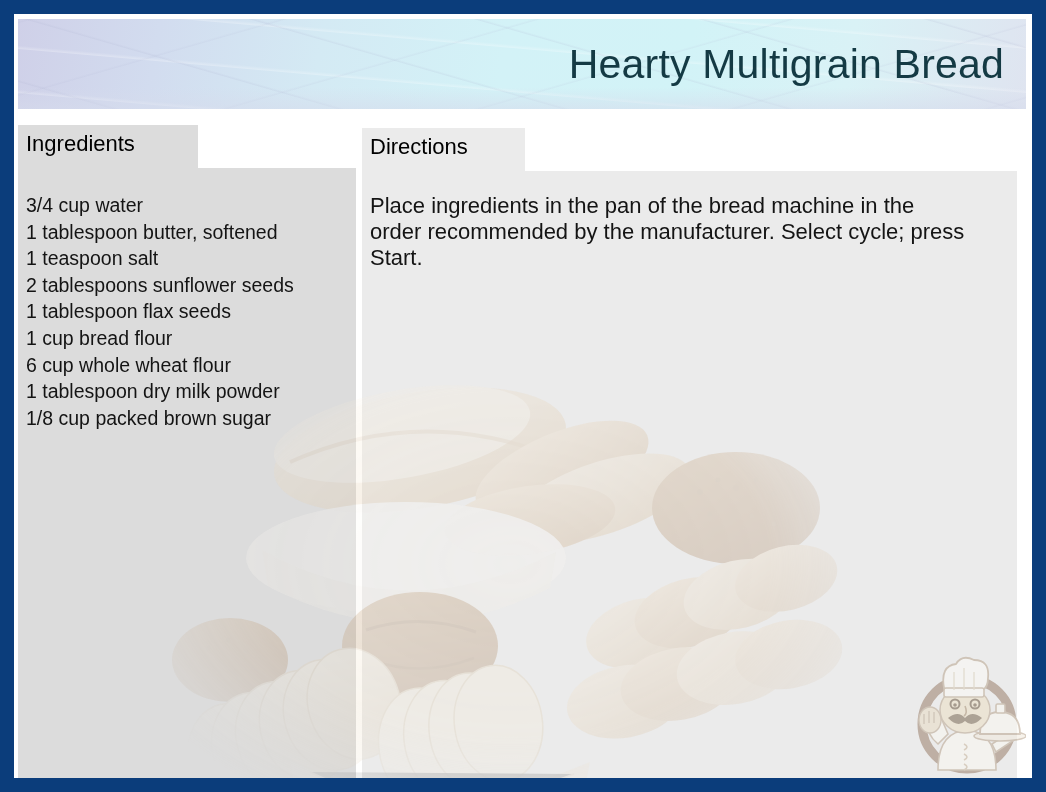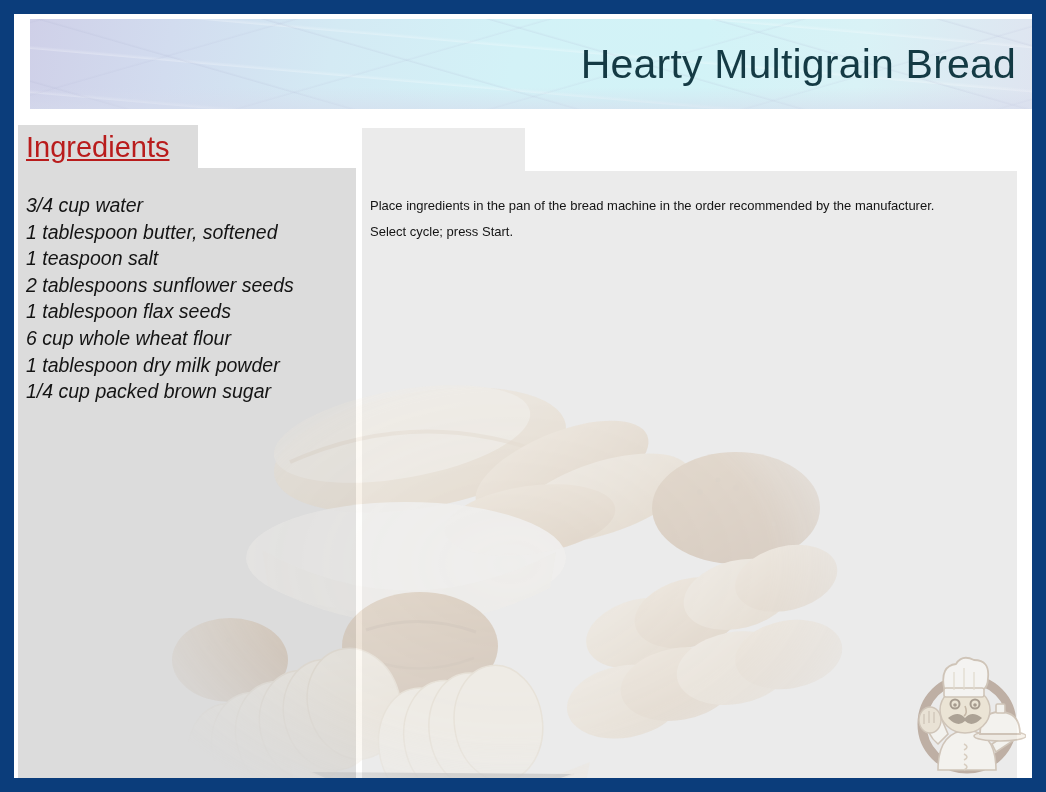--- a/index.html
+++ b/index.html
@@ -32,21 +32,21 @@
     left: 14px; top: 14px;
     width: 1018px;
     height: 764px;
     background: #ffffff;
     z-index: 1;
   }
 
   
   .title-banner {
     position: absolute;
-    left: 30px;
+    left: 18px;
     top: 19px;
     width: 1008px;
     height: 90px;
     z-index: 5;
     overflow: hidden;
     background:
       linear-gradient(100deg,
         #cfd0e8 0%,
         #d2dcef 14%,
         #d4eaf4 30%,
@@ -137,25 +137,24 @@
   .cut-directions {
     left: 525px;
     top: 128px;
     width: 492px;
     height: 43px;
   }
 
   .section-heading {
     position: absolute;
     z-index: 8;
-    font-size: 29px;
+    font-size: 22px;
     font-weight: 400;
-    color: #b91c1c;
+    color: #000000;
     white-space: nowrap;
-    text-decoration: underline;
   }
   .heading-ingredients { left: 26px; top: 131px; }
   .heading-directions  { left: 370px; top: 134px; }
 
   
   .bread-photo {
     position: absolute;
     left: 170px;
     top: 330px;
     width: 680px;
@@ -168,31 +167,30 @@
   
   .ingredients-list {
     position: absolute;
     left: 26px;
     top: 192px;
     width: 322px;
     z-index: 9;
     font-size: 19.5px;
     line-height: 26.6px;
     color: #141414;
-    font-style: italic;
   }
   .ingredients-list .ing-item { white-space: normal; }
 
   .directions-body {
     position: absolute;
     left: 370px;
     top: 193px;
     width: 600px;
     z-index: 9;
-    font-size: 13px;
+    font-size: 22px;
     line-height: 26px;
     color: #141414;
   }
 
   
   .chef-logo {
     position: absolute;
     left: 908px;
     top: 648px;
     width: 118px;
@@ -327,30 +325,32 @@
       <path d="M120 430 Q260 500 420 432 L412 470 Q260 540 128 474 Z" fill="url(#basket)"></path>
       <g stroke="#c8ae8a" stroke-width="1.4" opacity="0.7">
         <path d="M140 442 Q260 500 404 444"></path>
         <path d="M136 456 Q260 514 408 458"></path>
       </g>
     </g>
   </svg>
 
   <div class="section-heading heading-ingredients">Ingredients</div>
 
+  <div class="section-heading heading-directions">Directions</div>
 
   <div class="ingredients-list" id="ingredients-list">
       <div class="ing-item">3/4 cup water</div>
       <div class="ing-item">1 tablespoon butter, softened</div>
       <div class="ing-item">1 teaspoon salt</div>
       <div class="ing-item">2 tablespoons sunflower seeds</div>
       <div class="ing-item">1 tablespoon flax seeds</div>
+      <div class="ing-item">1 cup bread flour</div>
       <div class="ing-item">6 cup whole wheat flour</div>
       <div class="ing-item">1 tablespoon dry milk powder</div>
-      <div class="ing-item">1/4 cup packed brown sugar</div>
+      <div class="ing-item">1/8 cup packed brown sugar</div>
     </div>
 
   <div class="directions-body">Place ingredients in the pan of the bread machine in the order recommended by the manufacturer. Select cycle; press Start.</div>
 
   <svg class="chef-logo" viewBox="0 0 118 128">
     <g fill="none" stroke="#8a6a52" stroke-width="2">
       <circle cx="59" cy="76" r="45" stroke="#8a6a52" stroke-width="9" fill="none" opacity="0.85"></circle>
     </g>
 
     <path d="M30 122 Q30 84 59 82 Q88 84 88 122 Z" fill="#fbf8f2" stroke="#b9a68f" stroke-width="1.6"></path>

